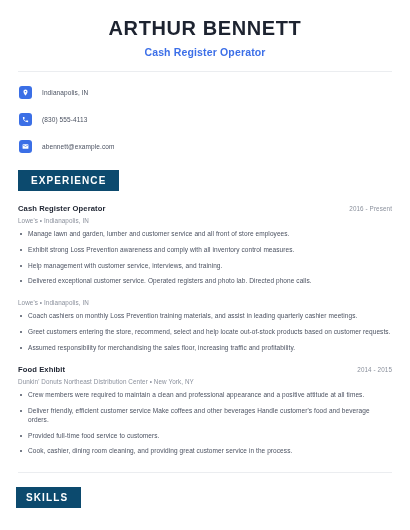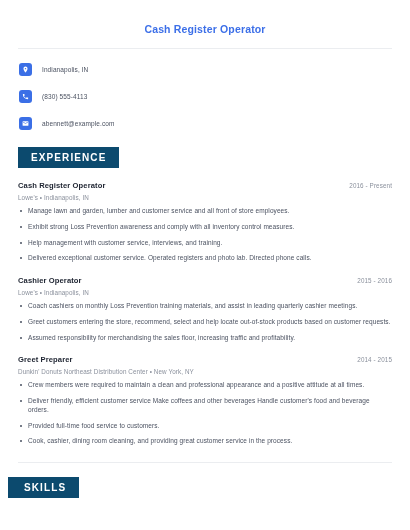--- a/index.html
+++ b/index.html
@@ -79,21 +79,21 @@
   .section-badge {
     display: inline-block;
     background: #0c4a6e;
     color: #ffffff;
     font-size: 10px;
     font-weight: bold;
     letter-spacing: 1.1px;
     padding: 5px 13px 5px 13px;
   }
   .badge-indent { margin-left: 18px; }
-  .badge-flush  { margin-left: 8px; padding-left: 16px; }
+  .badge-flush  { margin-left: 16px; padding-left: 10px; }
 
   
   .exp-list { padding: 0 18px; }
   .job { margin-top: 13px; }
   .job-head {
     display: flex;
     align-items: baseline;
     justify-content: space-between;
   }
   .job-role {
@@ -133,20 +133,21 @@
     height: 2px;
     background: #777d89;
   }
 </style>
 </head>
 <body>
 
 <div class="page">
 
   <div class="header">
+    <div class="full-name">ARTHUR BENNETT</div>
     <div class="job-title">Cash Register Operator</div>
   </div>
 
   <div class="divider"></div>
 
   <div class="contact-list">
       <div class="contact-row">
         <span class="contact-icon">
           <svg width="7" height="7" viewBox="0 0 24 24" fill="#ffffff">
             <path d="M12 2C8.1 2 5 5.1 5 9c0 5.2 7 13 7 13s7-7.8 7-13c0-3.9-3.1-7-7-7zm0 9.5A2.5 2.5 0 1 1 12 6.5a2.5 2.5 0 0 1 0 5z"></path>
@@ -182,34 +183,30 @@
           </div>
           <div class="job-meta">Lowe's  •  Indianapolis, IN</div>
           <ul class="bullets">
             <li class="bullet">Manage lawn and garden, lumber and customer service and all front of store employees.</li>
             <li class="bullet">Exhibit strong Loss Prevention awareness and comply with all inventory control measures.</li>
             <li class="bullet">Help management with customer service, interviews, and training.</li>
             <li class="bullet">Delivered exceptional customer service. Operated registers and photo lab. Directed phone calls.</li>
           </ul>
         </div>
         <div class="job">
-          <div class="job-head">
-            <div class="job-role">Cashier Operator</div>
-            <div class="job-dates">2015 - 2016</div>
-          </div>
           <div class="job-meta">Lowe's  •  Indianapolis, IN</div>
           <ul class="bullets">
             <li class="bullet">Coach cashiers on monthly Loss Prevention training materials, and assist in leading quarterly cashier meetings.</li>
             <li class="bullet">Greet customers entering the store, recommend, select and help locate out-of-stock products based on customer requests.</li>
             <li class="bullet">Assumed responsibility for merchandising the sales floor, increasing traffic and profitability.</li>
           </ul>
         </div>
         <div class="job">
           <div class="job-head">
-            <div class="job-role">Greet Preparer</div>
+            <div class="job-role">Food Exhibit</div>
             <div class="job-dates">2014 - 2015</div>
           </div>
           <div class="job-meta">Dunkin' Donuts Northeast Distribution Center  •  New York, NY</div>
           <ul class="bullets">
             <li class="bullet">Crew members were required to maintain a clean and professional appearance and a positive attitude at all times.</li>
             <li class="bullet">Deliver friendly, efficient customer service Make coffees and other beverages Handle customer's food and beverage orders.</li>
             <li class="bullet">Provided full-time food service to customers.</li>
             <li class="bullet">Cook, cashier, dining room cleaning, and providing great customer service in the process.</li>
           </ul>
         </div>

